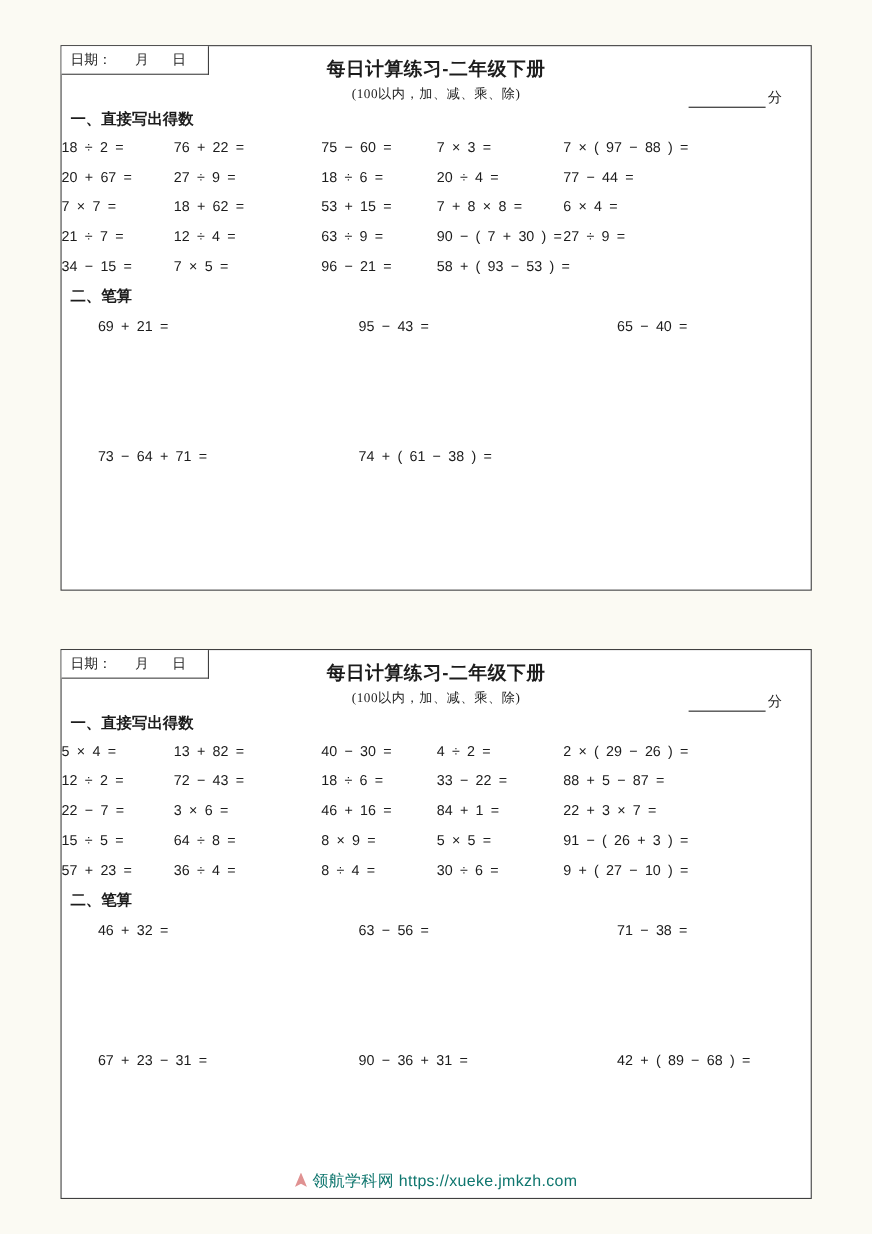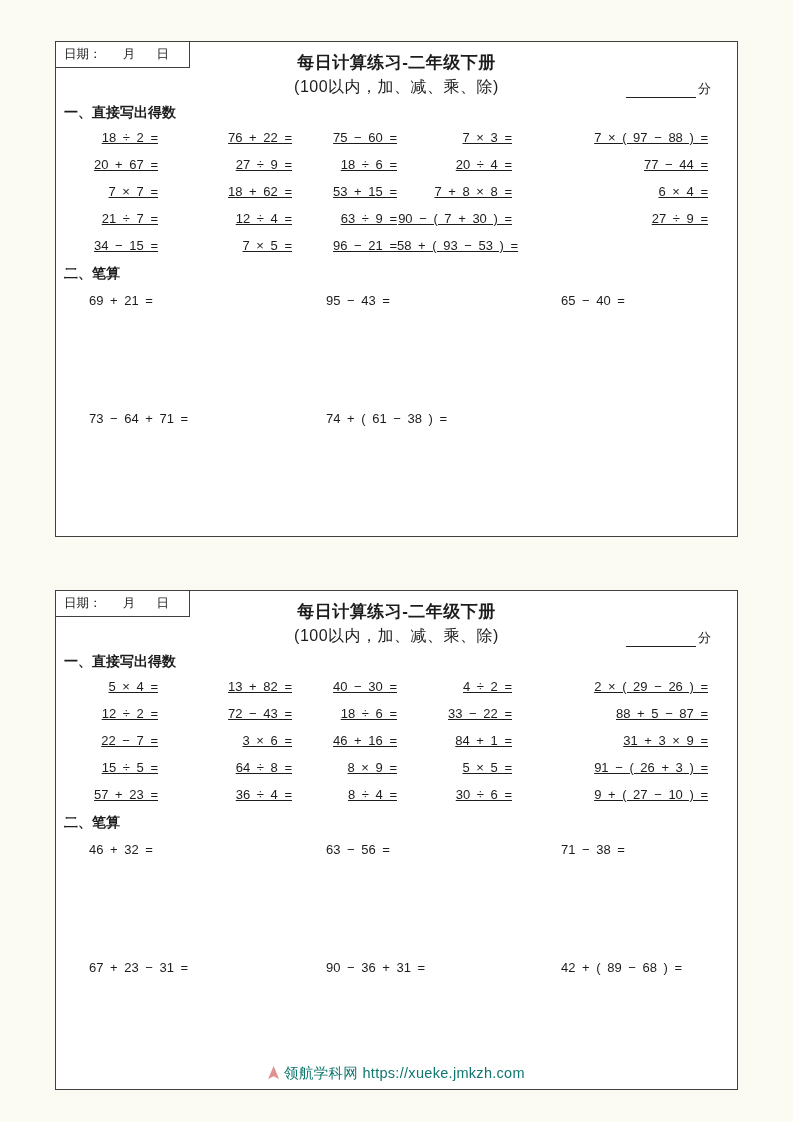--- a/index.html
+++ b/index.html
@@ -33,22 +33,23 @@
   .title {
     text-align:center;
     margin-top:9px;
     font-size:17px;
     font-weight:700;
     letter-spacing:0.5px;
   }
   .subtitle {
     text-align:center;
     margin-top:3px;
-    font-size:16px;
+    font-size:12px;
     letter-spacing:0.5px;
+    font-family:Liberation Serif, serif;
   }
   .score {
     position:absolute; top:38px; right:26px;
     font-size:13px;
     display:flex; align-items:flex-end;
   }
   .score .line {
     display:inline-block;
     width:70px; height:14px;
     border-bottom:1px solid #222;
@@ -58,26 +59,24 @@
     font-weight:700;
     font-size:14px;
     margin:6px 0 0 8px;
   }
   .oral-grid {
     display:grid;
     grid-template-columns:102px 134px 105px 115px 196px;
     margin-top:2px;
   }
   .oral-cell {
-    text-align:right;
     line-height:27px;
     font-size:13px;
     word-spacing:3px;
     white-space:pre;
-    text-decoration:underline;
   }
   .written-grid {
     display:grid;
     grid-template-columns:237px 235px 1fr;
     row-gap:100px;
     margin:9px 0 0 33px;
   }
   .written-cell {
     font-size:13px;
     line-height:18px;
@@ -175,21 +174,21 @@
       <div class="oral-cell">2 × ( 29 − 26 ) =</div>
       <div class="oral-cell">12 ÷ 2 =</div>
       <div class="oral-cell">72 − 43 =</div>
       <div class="oral-cell">18 ÷ 6 =</div>
       <div class="oral-cell">33 − 22 =</div>
       <div class="oral-cell">88 + 5 − 87 =</div>
       <div class="oral-cell">22 − 7 =</div>
       <div class="oral-cell">3 × 6 =</div>
       <div class="oral-cell">46 + 16 =</div>
       <div class="oral-cell">84 + 1 =</div>
-      <div class="oral-cell">31 + 3 × 9 =</div>
+      <div class="oral-cell">22 + 3 × 7 =</div>
       <div class="oral-cell">15 ÷ 5 =</div>
       <div class="oral-cell">64 ÷ 8 =</div>
       <div class="oral-cell">8 × 9 =</div>
       <div class="oral-cell">5 × 5 =</div>
       <div class="oral-cell">91 − ( 26 + 3 ) =</div>
       <div class="oral-cell">57 + 23 =</div>
       <div class="oral-cell">36 ÷ 4 =</div>
       <div class="oral-cell">8 ÷ 4 =</div>
       <div class="oral-cell">30 ÷ 6 =</div>
       <div class="oral-cell">9 + ( 27 − 10 ) =</div>

